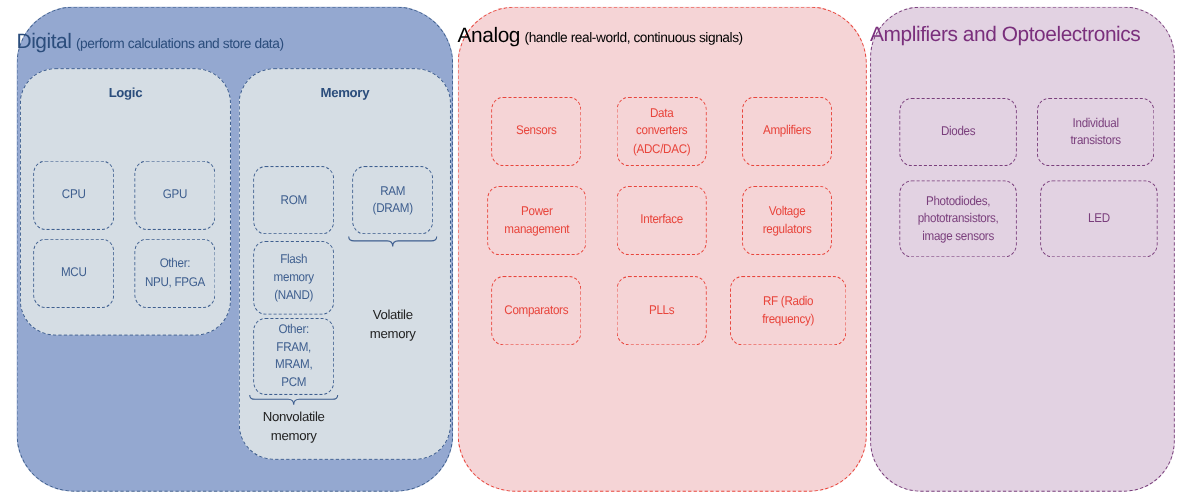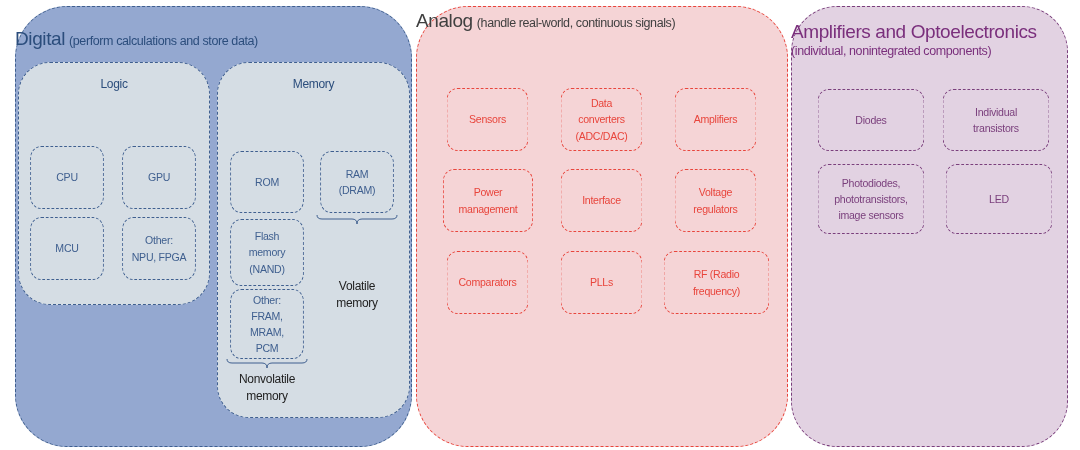--- a/index.html
+++ b/index.html
@@ -15,21 +15,21 @@
   .title { position: absolute; text-align: left; font-weight: normal; white-space: nowrap; letter-spacing: -0.4px; }
   .title .big { font-size: 19px; }
   .title .small { font-size: 12.5px; }
 
   
   #digital { left: 15px; top: 6px; width: 397px; height: 441px; background: #94a8d0; border-color: #3f5f8f; border-radius: 52px; }
   .dig-inner { position: absolute; background: #d5dde4; border: 1.5px dashed #3f5f8f; border-radius: 32px; }
   #logic { left: 18px; top: 62px; width: 192px; height: 243px; }
   #memory { left: 217px; top: 62px; width: 193px; height: 356px; }
   .dig-box { border-color: #3f5f8f; color: #3f5f8f; background: transparent; }
-  .dig-sub { position: absolute; font-weight: normal; font-size: 12px; color: #2b4d7c; text-align: center; letter-spacing: -0.3px; }
+  .dig-sub { position: absolute; font-weight: bold; font-size: 12px; color: #2b4d7c; text-align: center; letter-spacing: -0.3px; }
   .brace { position: absolute; }
   .brace-label { position: absolute; font-size: 12px; color: #222; text-align: center; line-height: 1.4; letter-spacing: -0.3px; }
 
   
   #analog { left: 416px; top: 6px; width: 372px; height: 441px; background: #f5d4d6; border-color: #e8453c; border-radius: 52px; }
   .ana-box { border-color: #e8453c; color: #e8453c; }
 
   
   #discretes { left: 791px; top: 6px; width: 277px; height: 441px; background: #e2d2e2; border-color: #7a3f7c; border-radius: 46px; }
   .dis-box { border-color: #7a3f7c; color: #7a3f7c; }
@@ -70,21 +70,21 @@
 <div class="brace-label" style="left:316px; top:230px; width:82px; white-space:pre-line;margin-top:48px;">Volatile
 memory</div>
 
 <svg class="brace" style="left:226px; top:358px;" width="82" height="12" viewBox="0 0 82 12">
   <path d="M1 1 Q1 5 6 5 L36 5 Q41 5 41 10 Q41 5 46 5 L76 5 Q81 5 81 1" fill="none" stroke="#3f5f8f" stroke-width="1"></path>
 </svg>
 <div class="brace-label" style="left:221px; top:371px; width:92px; white-space:pre-line;">Nonvolatile
 memory</div>
 
 <div id="analog" class="panel"></div>
-<div class="title" style="left:416px; width:372px; top:10px; color:#404040;">
+<div class="title" style="left:416px; width:372px; top:22px; color:#000000;">
   <span class="big">Analog</span>
   <span class="small">(handle real-world, continuous signals)</span>
 </div>
 <div class="box ana-box" style="left:443px; top:88px; width:89px; height:63px; white-space:pre-line;">Sensors</div>
 <div class="box ana-box" style="left:557px; top:88px; width:89px; height:63px; white-space:pre-line;">Data
 converters
 (ADC/DAC)</div>
 <div class="box ana-box" style="left:671px; top:88px; width:89px; height:63px; white-space:pre-line;">Amplifiers</div>
 <div class="box ana-box" style="left:439px; top:169px; width:98px; height:63px; white-space:pre-line;">Power
 management</div>
@@ -92,21 +92,20 @@
 <div class="box ana-box" style="left:671px; top:169px; width:89px; height:63px; white-space:pre-line;">Voltage
 regulators</div>
 <div class="box ana-box" style="left:443px; top:251px; width:89px; height:63px; white-space:pre-line;">Comparators</div>
 <div class="box ana-box" style="left:557px; top:251px; width:89px; height:63px; white-space:pre-line;">PLLs</div>
 <div class="box ana-box" style="left:659px; top:251px; width:115px; height:63px; white-space:pre-line;">RF (Radio
 frequency)</div>
 
 <div id="discretes" class="panel"></div>
 <div class="title" style="left:791px; width:277px; top:20px; color:#7a2f7c; line-height:1.25;">
   <div class="big">Amplifiers and Optoelectronics</div>
-  <div class="small">(individual, nonintegrated components)</div>
 </div>
 <div class="box dis-box" style="left:813px; top:89px; width:116px; height:62px; white-space:pre-line;">Diodes</div>
 <div class="box dis-box" style="left:938px; top:89px; width:116px; height:62px; white-space:pre-line;">Individual
 transistors</div>
 <div class="box dis-box" style="left:813px; top:164px; width:116px; height:70px; white-space:pre-line;">Photodiodes,
 phototransistors,
 image sensors</div>
 <div class="box dis-box" style="left:941px; top:164px; width:116px; height:70px; white-space:pre-line;">LED</div>
 
 </body></html>

